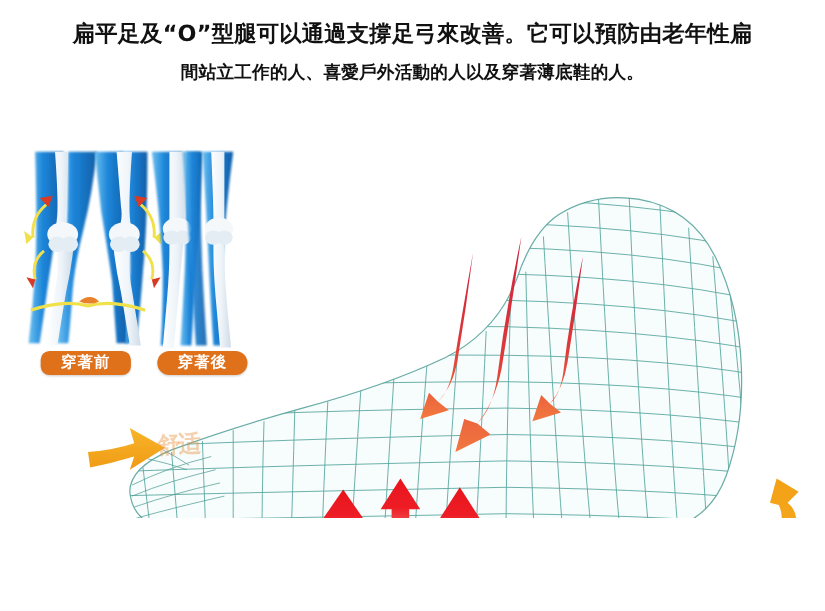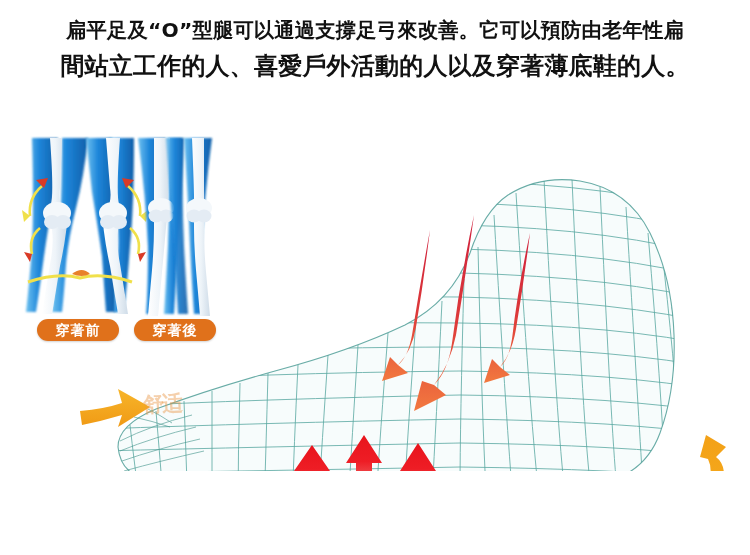--- a/index.html
+++ b/index.html
@@ -34,21 +34,21 @@
     font-family: "DejaVu Sans", "Liberation Sans", sans-serif;
     font-weight: bold;
     font-size: 20.5px;
     line-height: 36px;
     letter-spacing: 0.2px;
     color: #111111;
     white-space: nowrap;
   }
   .headline-line.l1 { font-size: 20.3px; }
   .headline-line.l2 { font-size: 20.3px; }
-  .headline-line.l3 { font-size: 24px; }
+  .headline-line.l3 { font-size: 16px; }
 
   
   #legs-panel {
     position: absolute;
     left: 18px;
     top: 136px;
     width: 206px;
     height: 212px;
   }
   #legs-panel svg { display: block; }
@@ -60,22 +60,22 @@
     background: #e0711b;
     color: #ffffff;
     font-family: "DejaVu Sans", "Liberation Sans", sans-serif;
     font-weight: bold;
     font-size: 14px;
     line-height: 22px;
     text-align: center;
     letter-spacing: 1px;
     box-shadow: 0 1px 2px rgba(0,0,0,0.18);
   }
-  #badge-before { left: 37px;  top: 319px; width: 82px; }
-  #badge-after  { left: 134px; top: 319px; width: 82px; }
+  #badge-before { left: 37px;  top: 319px; width: 82px; border-radius: 8px; }
+  #badge-after  { left: 143px; top: 319px; width: 82px; }
 
   
   #foot-diagram {
     position: absolute;
     left: 60px;
     top: 175px;
     width: 690px;
     height: 380px;
   }
   #foot-diagram svg { display: block; }

